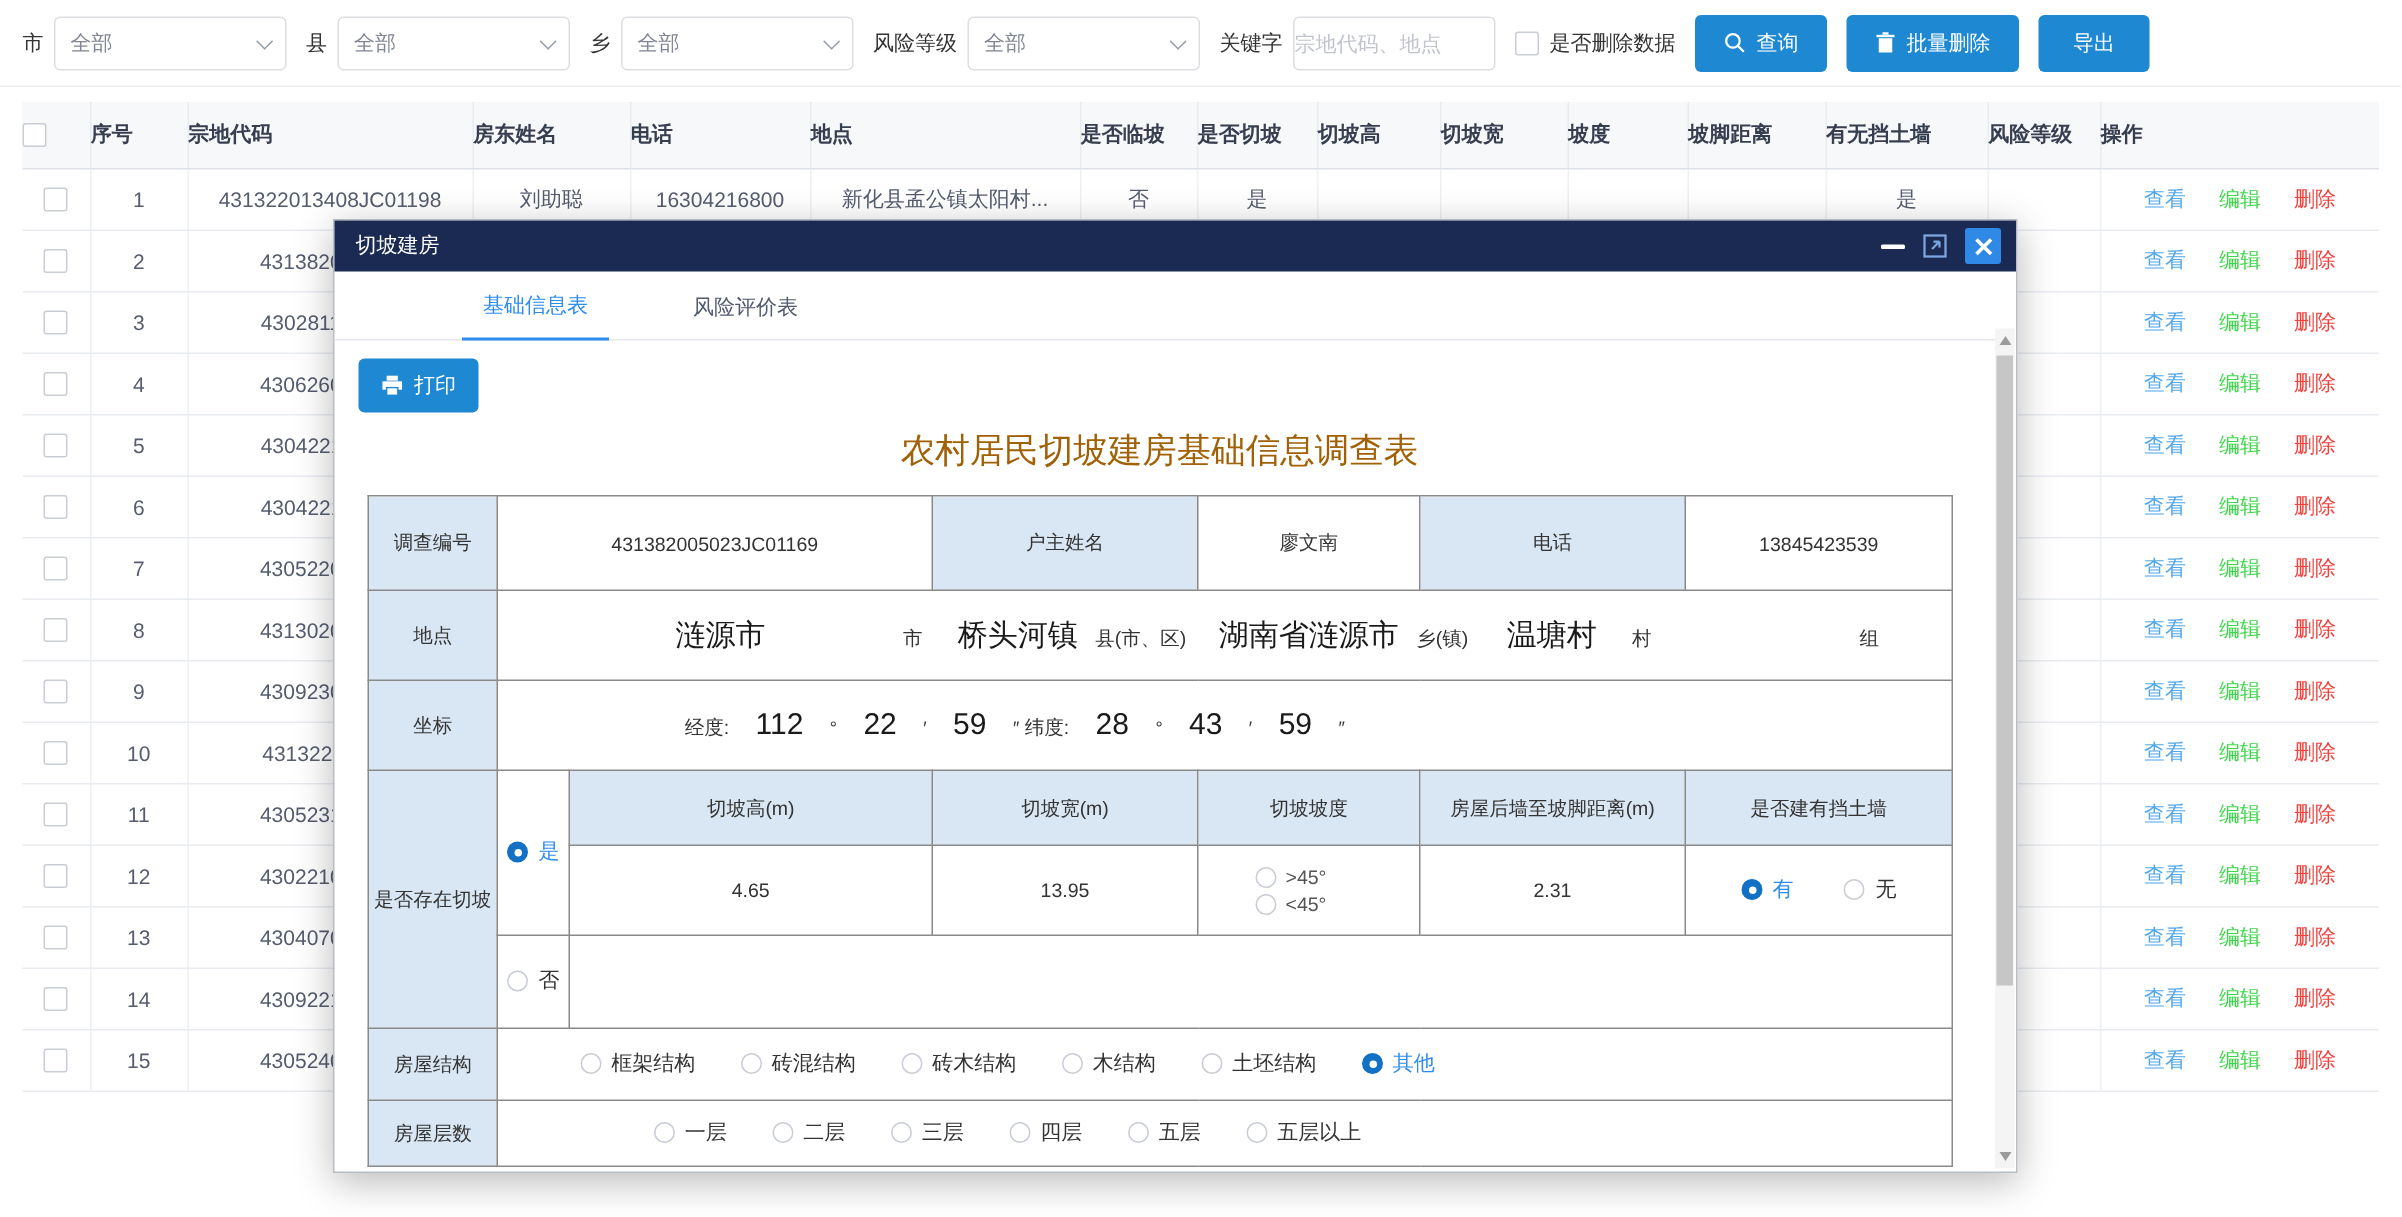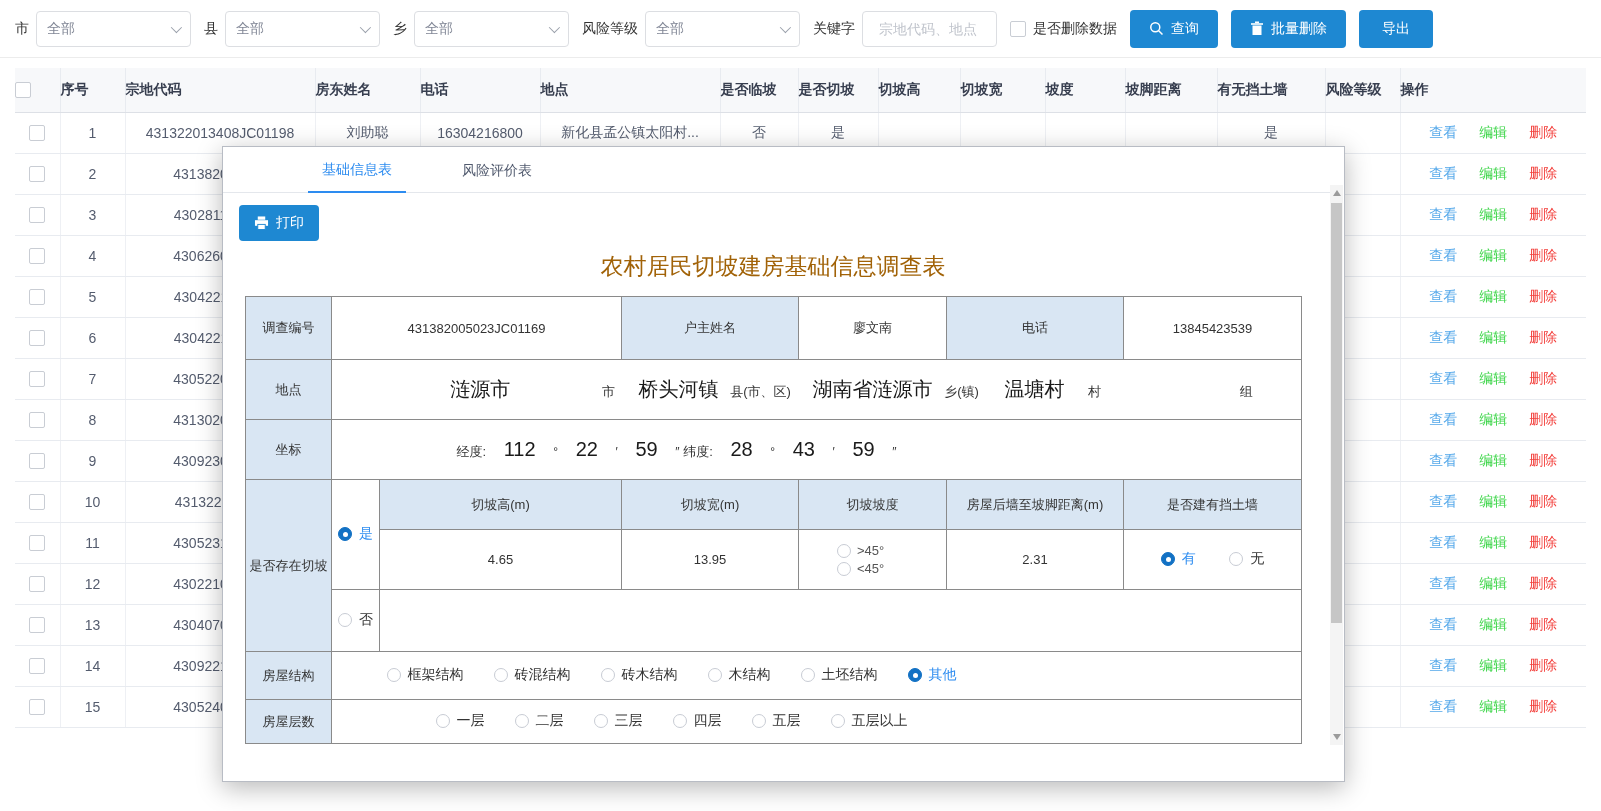--- a/index.html
+++ b/index.html
@@ -15,21 +15,21 @@
   
   .filter-bar{display:flex;align-items:center;height:58px;padding:0 15px;gap:13px;
     border-bottom:1px solid #ececec;background:#fff;}
   .f-item{display:flex;align-items:center;gap:7px;}
   .f-label{font-size:14px;color:#333;white-space:nowrap;}
   .select{position:relative;width:155px;height:36px;border:1px solid #dcdee2;border-radius:4px;
     background:#fff;display:flex;align-items:center;padding:0 26px 0 10px;cursor:pointer;}
   .select .val{font-size:14px;color:#808695;}
   .chev{position:absolute;right:11px;top:13px;width:8px;height:8px;border-right:1.5px solid #9aa0ab;
     border-bottom:1.5px solid #9aa0ab;transform:rotate(45deg) translateY(-2px);}
-  .kw-input{width:135px;height:36px;border:1px solid #dcdee2;border-radius:4px;padding:0 16px;
+  .kw-input{width:135px;height:36px;border:1px solid #dcdee2;border-radius:4px;padding:0 0;
     font-size:14px;color:#515a6e;outline:none;font-family:inherit;}
   .kw-input::placeholder{color:#c0c4cc;}
   .checkbox{display:inline-block;width:16px;height:16px;border:1px solid #c9cdd4;border-radius:2px;
     background:#fff;vertical-align:middle;}
   .cb-wrap{display:flex;align-items:center;gap:7px;cursor:pointer;}
   .cb-label{font-size:14px;color:#333;}
   .btn{display:inline-flex;align-items:center;justify-content:center;gap:7px;height:38px;
     background:var(--primary);color:#fff;border:none;border-radius:4px;font-size:14px;
     padding:0 19px;cursor:pointer;font-family:inherit;}
   .btn.wide{padding:0 23px;}
@@ -457,20 +457,35 @@
             <td></td>
             <td></td>
             <td></td>
             <td><span class="act view">查看</span><span class="act edit">编辑</span><span class="act del">删除</span></td>
           </tr>
         </tbody>
     </table>
   </div>
 
   <div class="modal">
+    <div class="m-header">
+      <span class="m-title">切坡建房</span>
+      <div class="m-ctrls">
+        <span class="ic-min"></span>
+        <svg class="ic-max" viewBox="0 0 16 16">
+          <rect x="1" y="1" width="14" height="14" fill="none" stroke="#7ea6e0" stroke-width="1.5"></rect>
+          <path d="M6 10 L11 5 M11 5 h-4 M11 5 v4" stroke="#7ea6e0" stroke-width="1.5" fill="none"></path>
+        </svg>
+        <span class="ic-close">
+          <svg width="13" height="13" viewBox="0 0 12 12">
+            <path d="M1.5 1.5 L10.5 10.5 M10.5 1.5 L1.5 10.5" stroke="#fff" stroke-width="2.2"></path>
+          </svg>
+        </span>
+      </div>
+    </div>
     <div class="m-body">
       <div class="tabs">
         <span class="tab active">基础信息表</span>
         <span class="tab">风险评价表</span>
       </div>
       <div class="m-content">
         <button class="btn print-btn">
           <svg width="15" height="14" viewBox="0 0 16 15">
             <rect x="4" y="0.5" width="8" height="3.5" fill="#fff"></rect>
             <rect x="1" y="4.5" width="14" height="6" fill="#fff"></rect>

